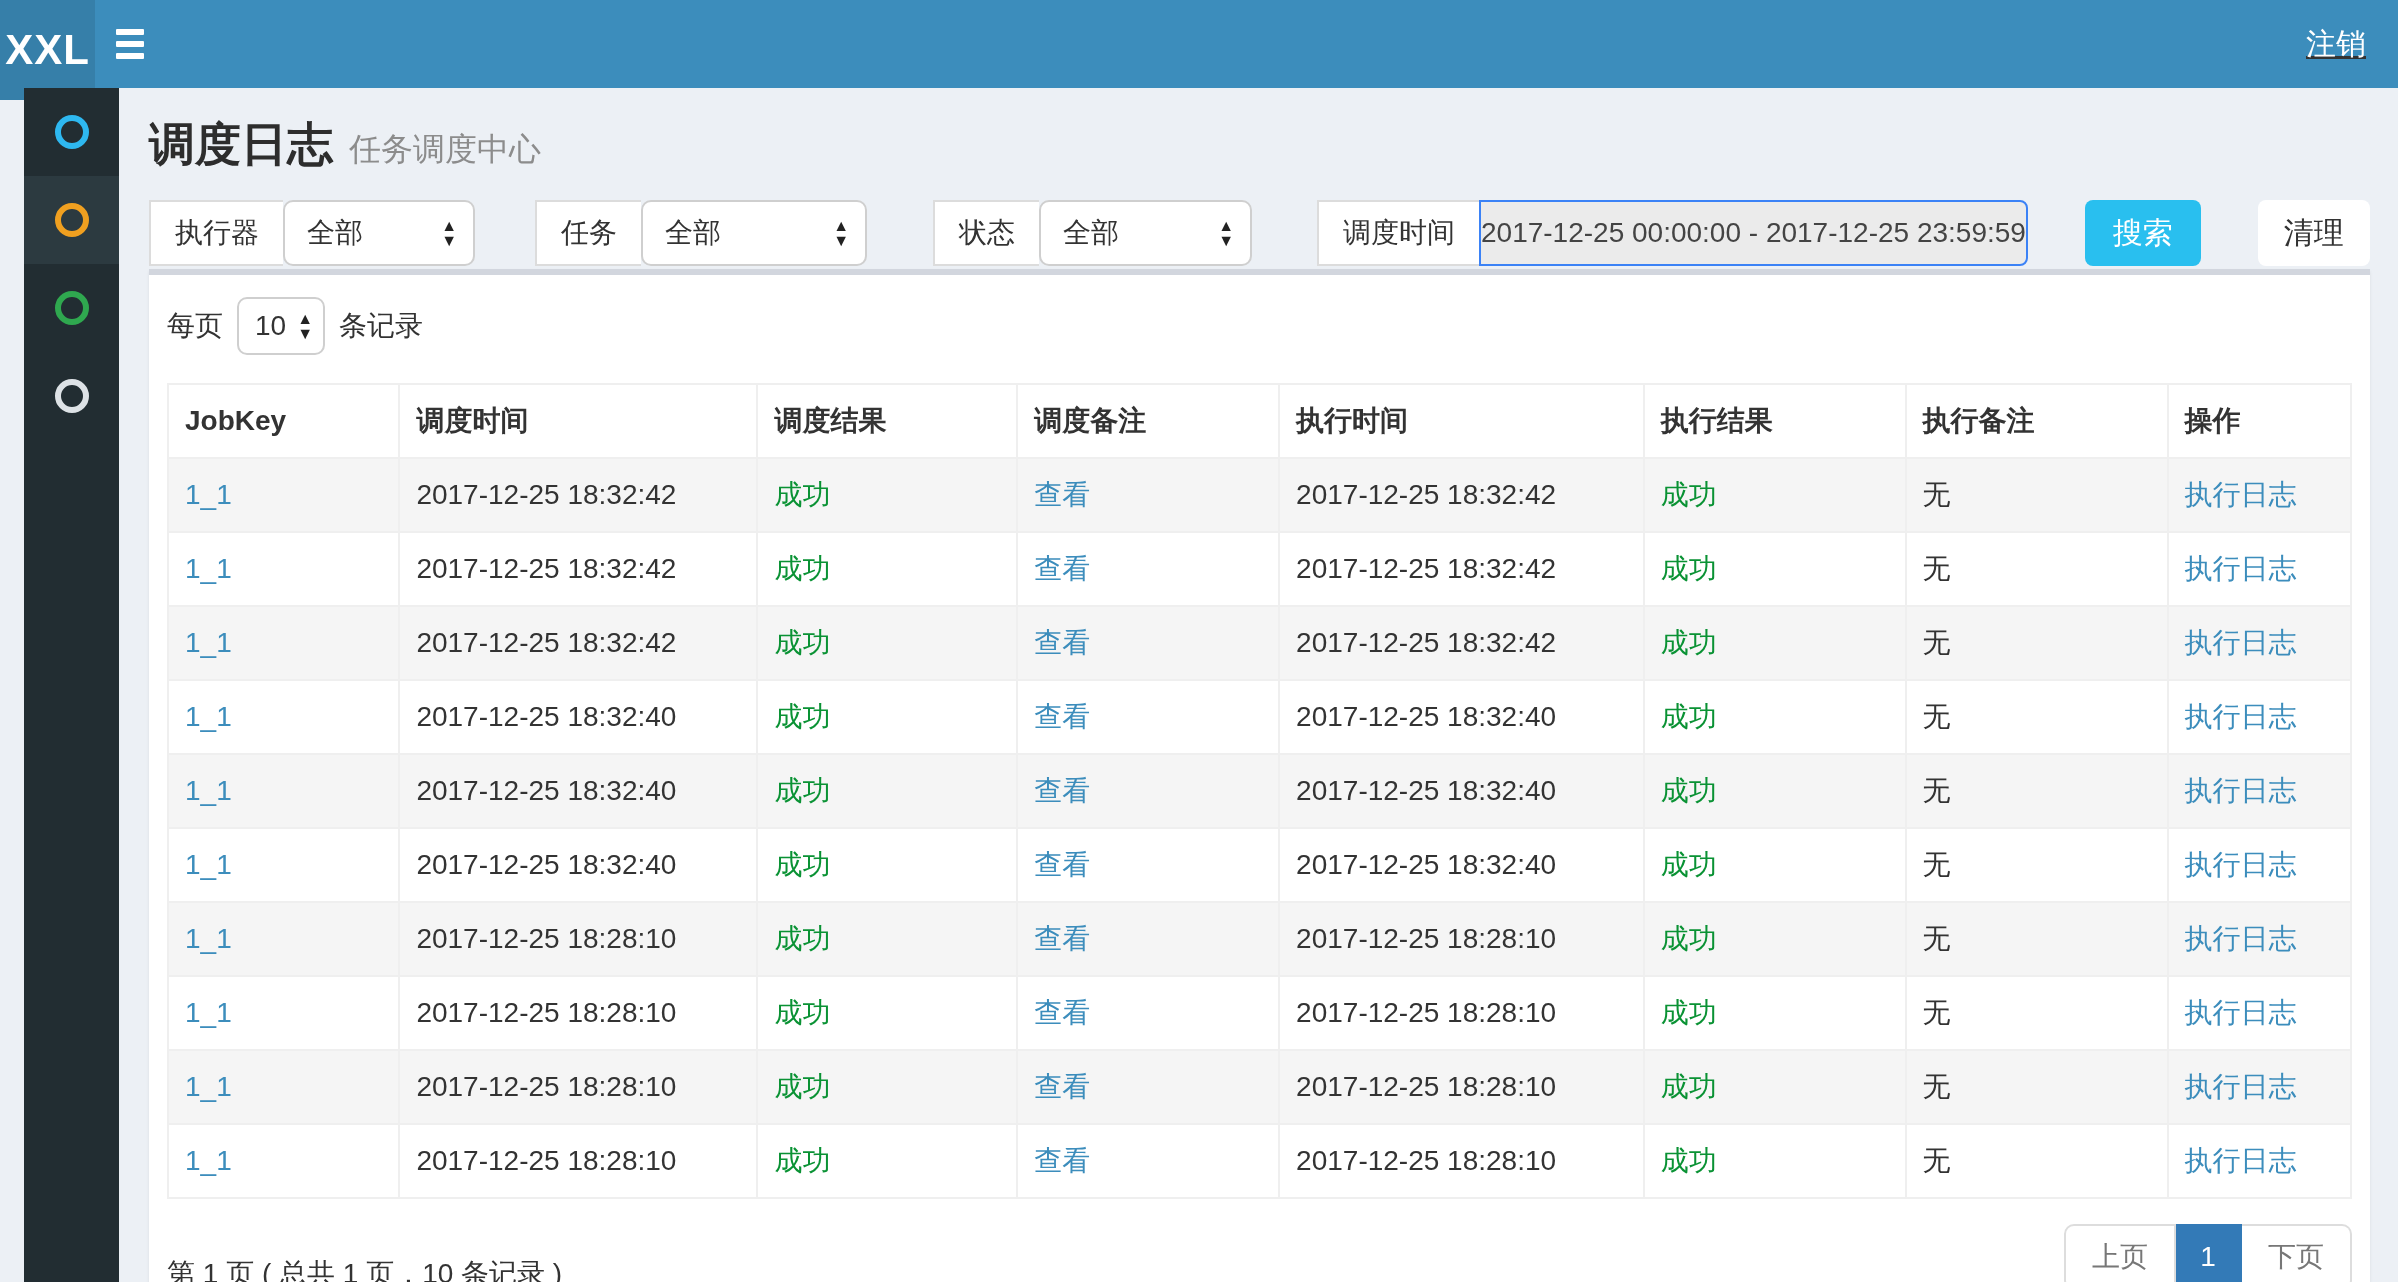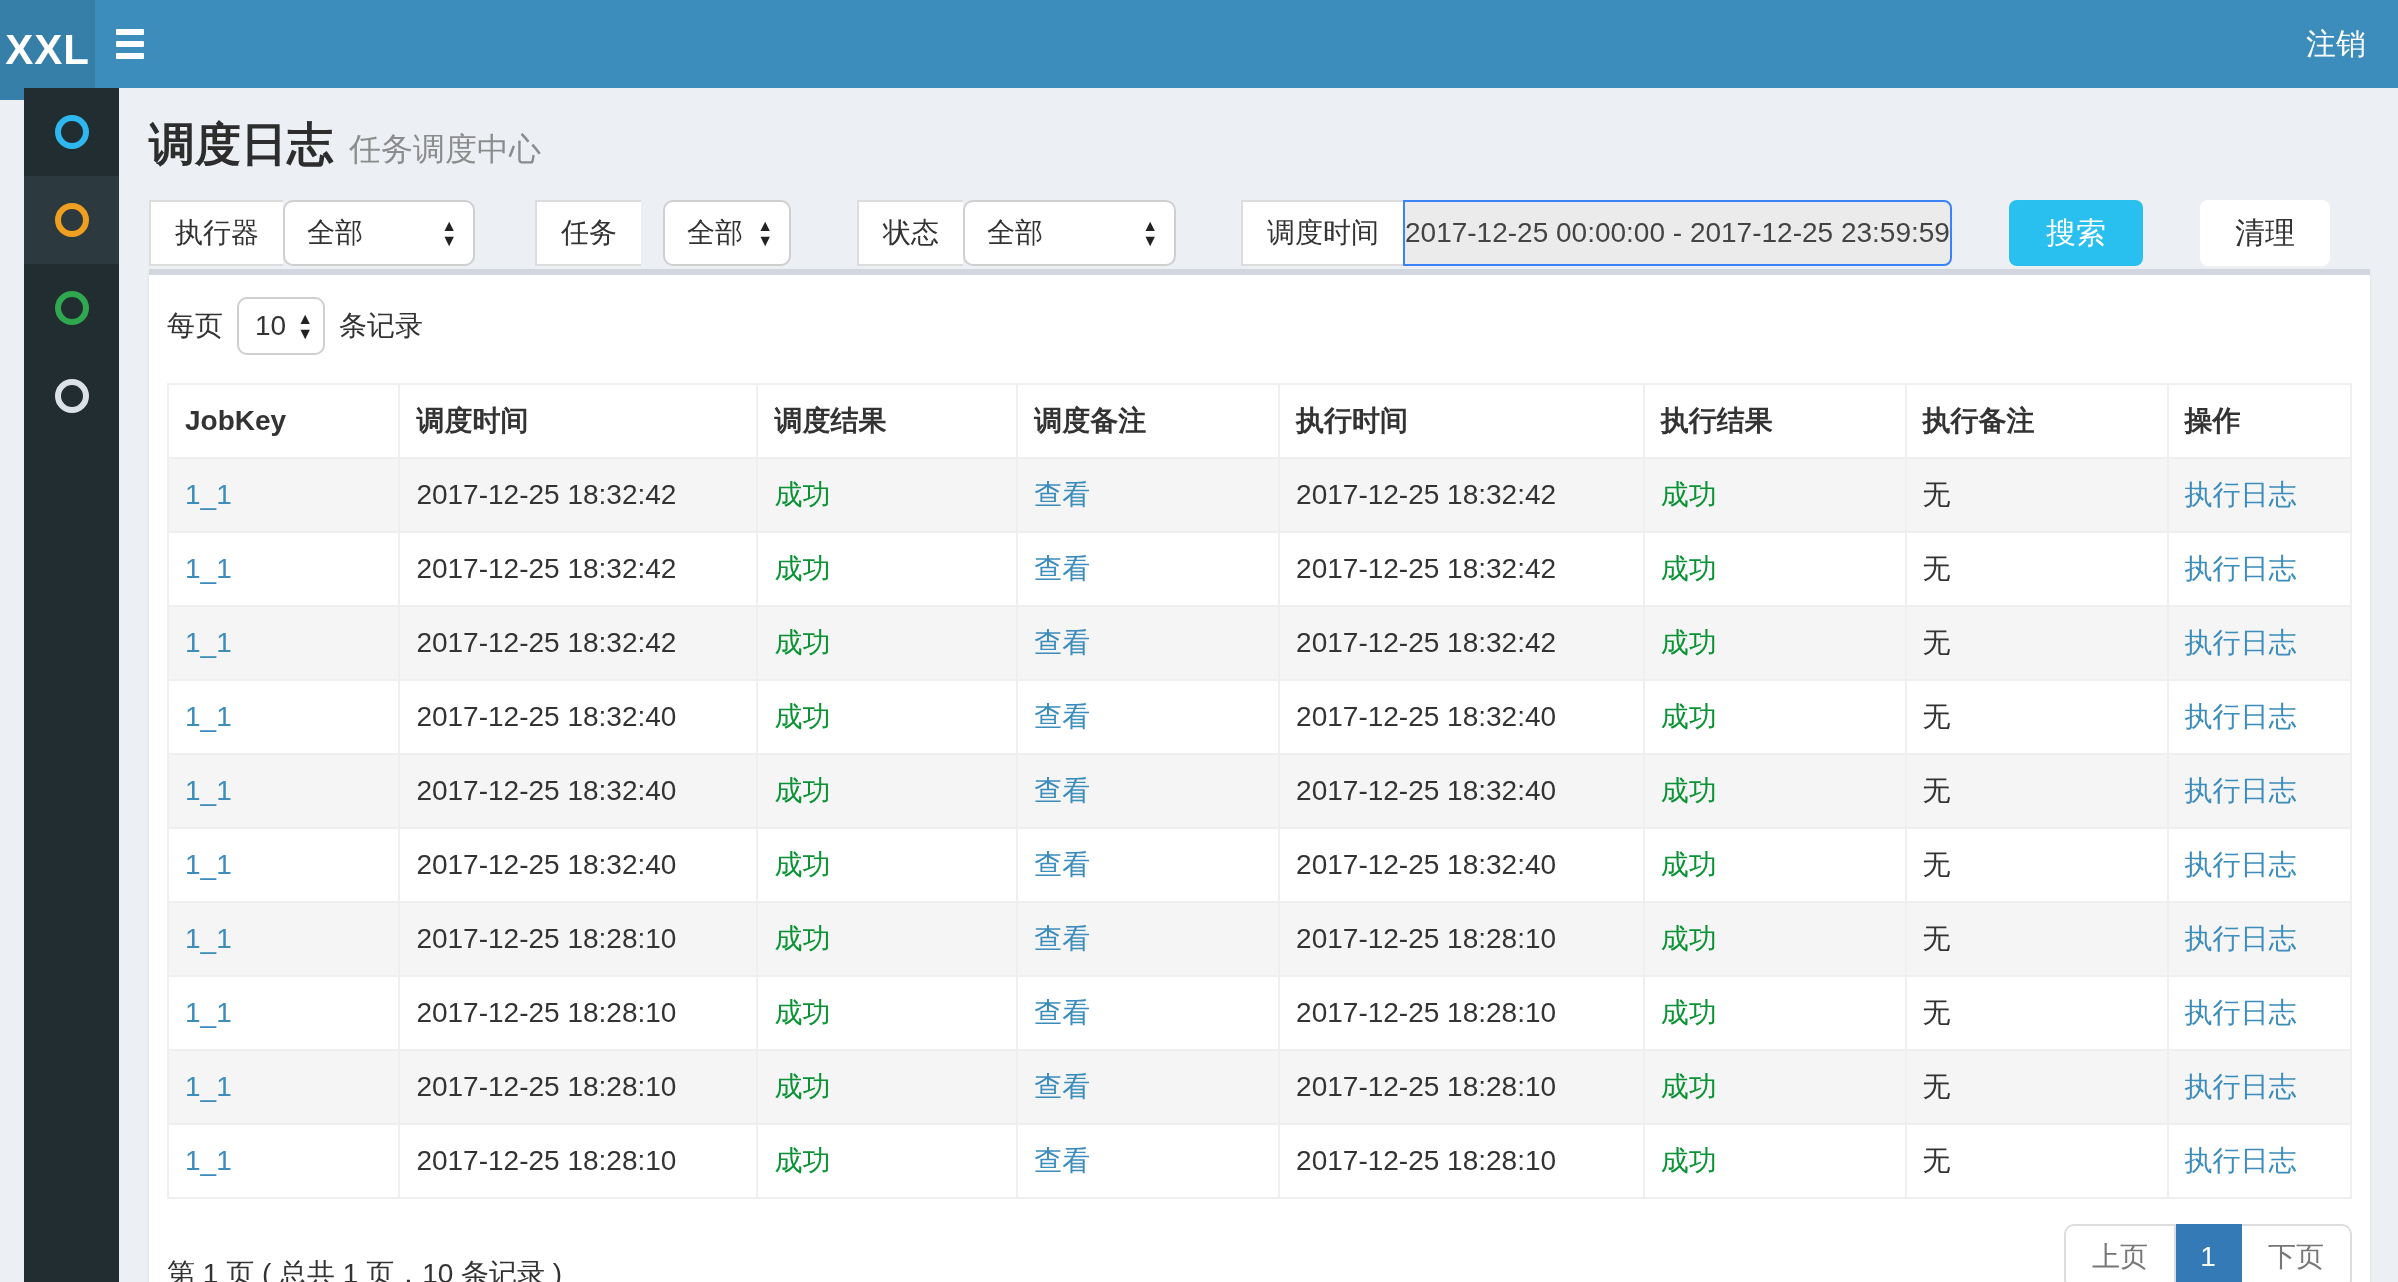--- a/index.html
+++ b/index.html
@@ -8,21 +8,21 @@
     font-family:"Liberation Sans","DejaVu Sans",sans-serif;
     background:#ecf0f5; color:#333; font-size:28px;
   }
   
   .navbar { height:88px; display:flex; background:#3c8dbc; }
   .logo {
     width:95px; height:100px; background:#367fa9; color:#fff;
     font-size:42px; font-weight:bold; display:flex; align-items:center; justify-content:center;
     letter-spacing:1px; cursor:pointer;
   }
-  .nav-rest { flex:1; display:flex; align-items:center; }
+  .nav-rest { flex:1; display:flex; align-items:center;text-decoration:underline; }
   .hamburger { width:70px; height:88px; display:flex; align-items:center; justify-content:center; cursor:pointer; }
   .hb-icon { display:flex; flex-direction:column; gap:6px; }
   .hb-icon i { display:block; width:28px; height:6px; background:#fff; border-radius:1px; }
   .spacer { flex:1; }
   .logout { color:#fff; font-size:30px; padding:0 32px; cursor:pointer; text-decoration:none; height:88px; display:flex; align-items:center; }
   
   .wrapper { display:flex; height:1194px;padding-left:24px; }
   .sidebar { width:95px; background:#222d32; flex:none; }
   .side-item { height:88px; display:flex; align-items:center; justify-content:center; cursor:pointer; }
   .side-item.active { background:#2c3a40; }
@@ -41,21 +41,21 @@
     padding:0 24px; color:#333; white-space:nowrap;
   }
   .select-box {
     background:#fff; border:2px solid #cfcfcf; border-radius:10px;
     display:flex; align-items:center; justify-content:space-between;
     padding:0 16px 0 22px; flex:1; cursor:pointer; min-width:0;
   }
   .arrows { display:flex; flex-direction:column; align-items:center; color:#222; }
   .arrows b { font-size:16px; line-height:15px; font-weight:normal; }
   .g1 { width:326px; margin-right:60px; }
-  .g2 { width:256px; margin-right:66px;gap:22px; }
+  .g2 { width:332px; margin-right:66px; }
   .g3 { width:319px; margin-right:65px; }
   .g4 { width:707px; margin-right:61px; }
   .g4 .addon { background:#fff; }
   .date-input {
     flex:1; background:#ebebeb; border:2px solid #3b82f6; border-radius:0 8px 8px 0;
     display:flex; align-items:center; justify-content:center; color:#444; white-space:nowrap; cursor:default;
   }
   .btn { border:0; border-radius:8px; font-size:30px; cursor:pointer; font-family:inherit; }
   .btn-search { width:134px; margin-right:57px; background:#29bfef; color:#fff; }
   .btn-clear  { width:130px; background:#fff; color:#333; }

